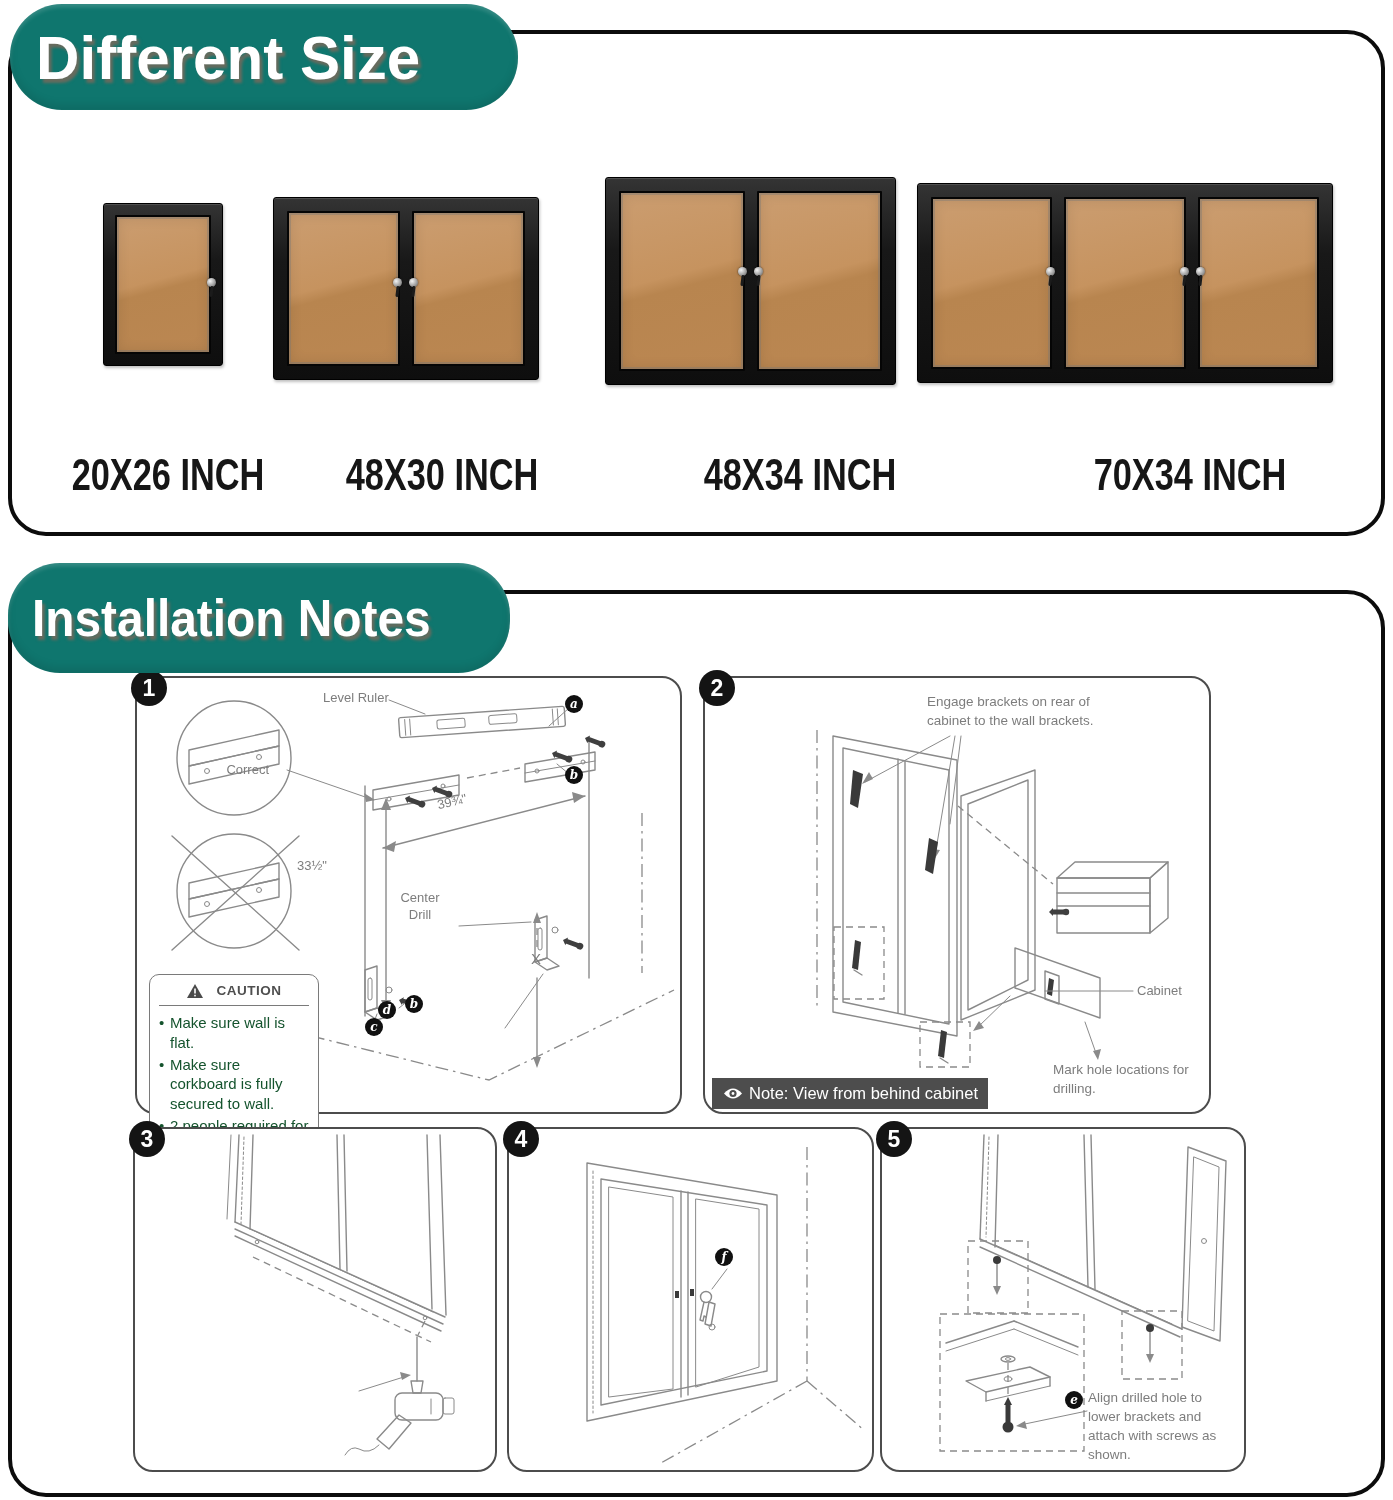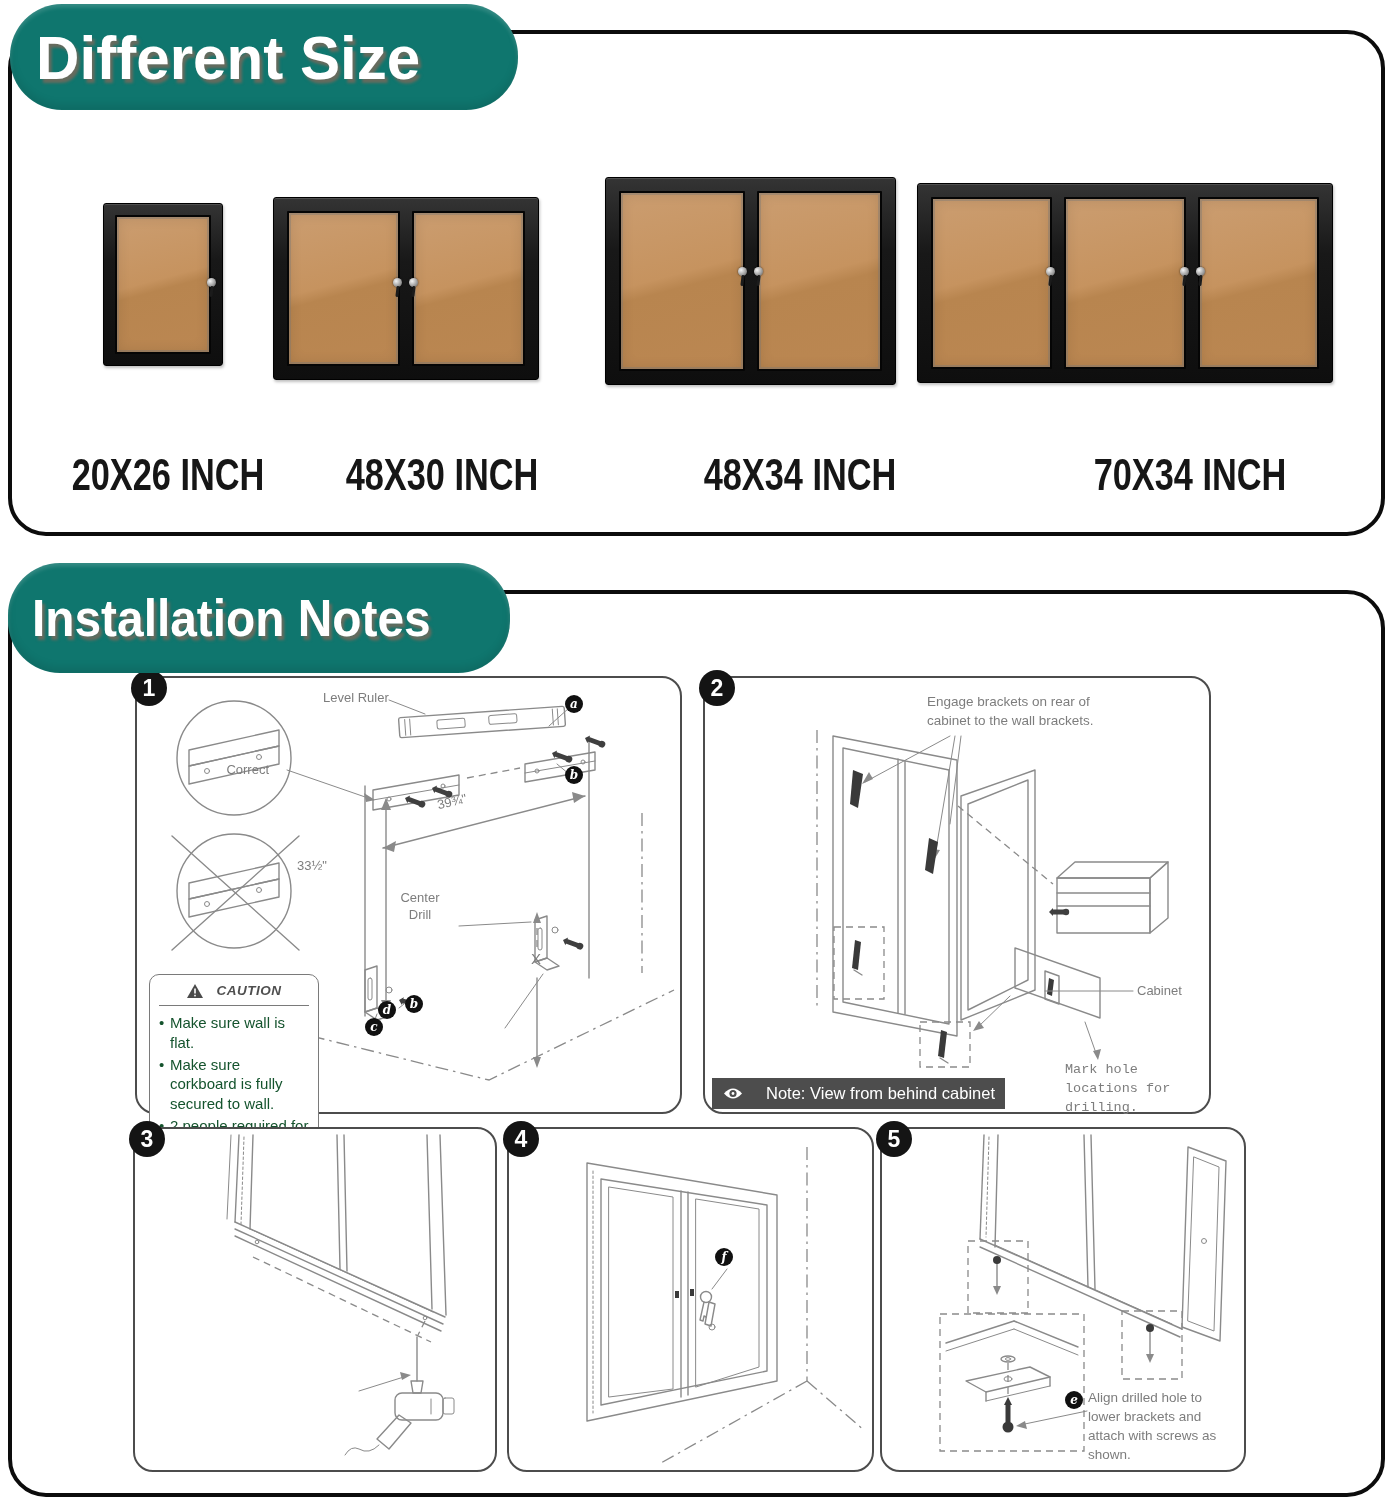--- a/index.html
+++ b/index.html
@@ -50,28 +50,28 @@
   
   .dtext{position:absolute;color:#7d7d7d;font-size:13.5px;line-height:1.42;}
   .dlabel{position:absolute;color:#7d7d7d;font-size:13px;white-space:nowrap;}
   .callout{position:absolute;width:18px;height:18px;border-radius:50%;background:#101010;
         color:#fff;font-family:"DejaVu Serif",serif;font-style:italic;font-weight:bold;
         font-size:12px;display:flex;align-items:center;justify-content:center;z-index:3;}
 
   
   .caution-box{position:absolute;border:1.5px solid #7a7a7a;border-radius:10px;background:#fff;padding:8px 9px 9px 9px;}
   .caution-title{display:flex;align-items:center;justify-content:center;gap:14px;
-        color:#4f4f4f;font-weight:bold;font-size:13.5px;letter-spacing:0.5px;font-style:italic;}
+        color:#4f4f4f;font-weight:bold;font-size:13.5px;letter-spacing:0.5px;}
   .caution-rule{border:none;border-top:1.5px solid #7a7a7a;margin:7px 0 7px 0;}
   .caution-item{color:#14532d;font-size:15px;line-height:1.32;padding-left:11px;position:relative;margin-bottom:2px;}
   .caution-item::before{content:"•";position:absolute;left:0;top:0;}
 
   
   .note-bar{position:absolute;background:#4d4d4d;color:#fff;display:flex;align-items:center;
-        gap:22px;padding:0 10px;font-size:16.5px;white-space:nowrap;}
+        gap:5px;padding:0 10px;font-size:16.5px;white-space:nowrap;}
 </style>
 </head>
 <body>
 
 <div class="section-box" style="left:8px;top:30px;width:1369px;height:498px;"></div>
 
 <div class="badge" style="left:10px;top:4px;width:482px;height:106px;padding-left:26px;">
   <div class="badge-text" style="font-size:62px;transform:scaleX(0.97);">Different Size</div>
 </div>
 
@@ -306,21 +306,21 @@
     <line class="lnT" x1="305" y1="318" x2="272" y2="350"></line>
       <polygon class="ah" points="268,353 279,350 274,343"></polygon>
     <line class="lnT" x1="380" y1="344" x2="392" y2="378"></line>
       <polygon class="ah" points="393,382 396,371 388,373"></polygon>
 
     <line class="lnT" x1="340" y1="313" x2="428" y2="313"></line>
   </svg>
 
   <div class="dtext" style="left:222px;top:14px;width:182px;">Engage brackets on rear of cabinet to the wall brackets.</div>
   <div class="dlabel" style="left:432px;top:305px;">Cabinet</div>
-  <div class="dtext" style="left:360px;top:382px;width:148px;font-family:Liberation Mono, monospace;">Mark hole locations for drilling.</div>
+  <div class="dtext" style="left:348px;top:382px;width:148px;">Mark hole locations for drilling.</div>
 
   <div class="note-bar" style="left:7px;top:400px;height:31px;">
     <svg width="22" height="15" viewBox="0 0 22 15">
       <path d="M2,7.5 Q11,-2.5 20,7.5 Q11,17.5 2,7.5 Z" fill="#ffffff"></path>
       <circle cx="11" cy="7.5" r="3.6" fill="#4d4d4d"></circle>
       <circle cx="11" cy="7.5" r="1.4" fill="#ffffff"></circle>
     </svg>
     <span>Note: View from behind cabinet</span>
   </div>
 </div>

